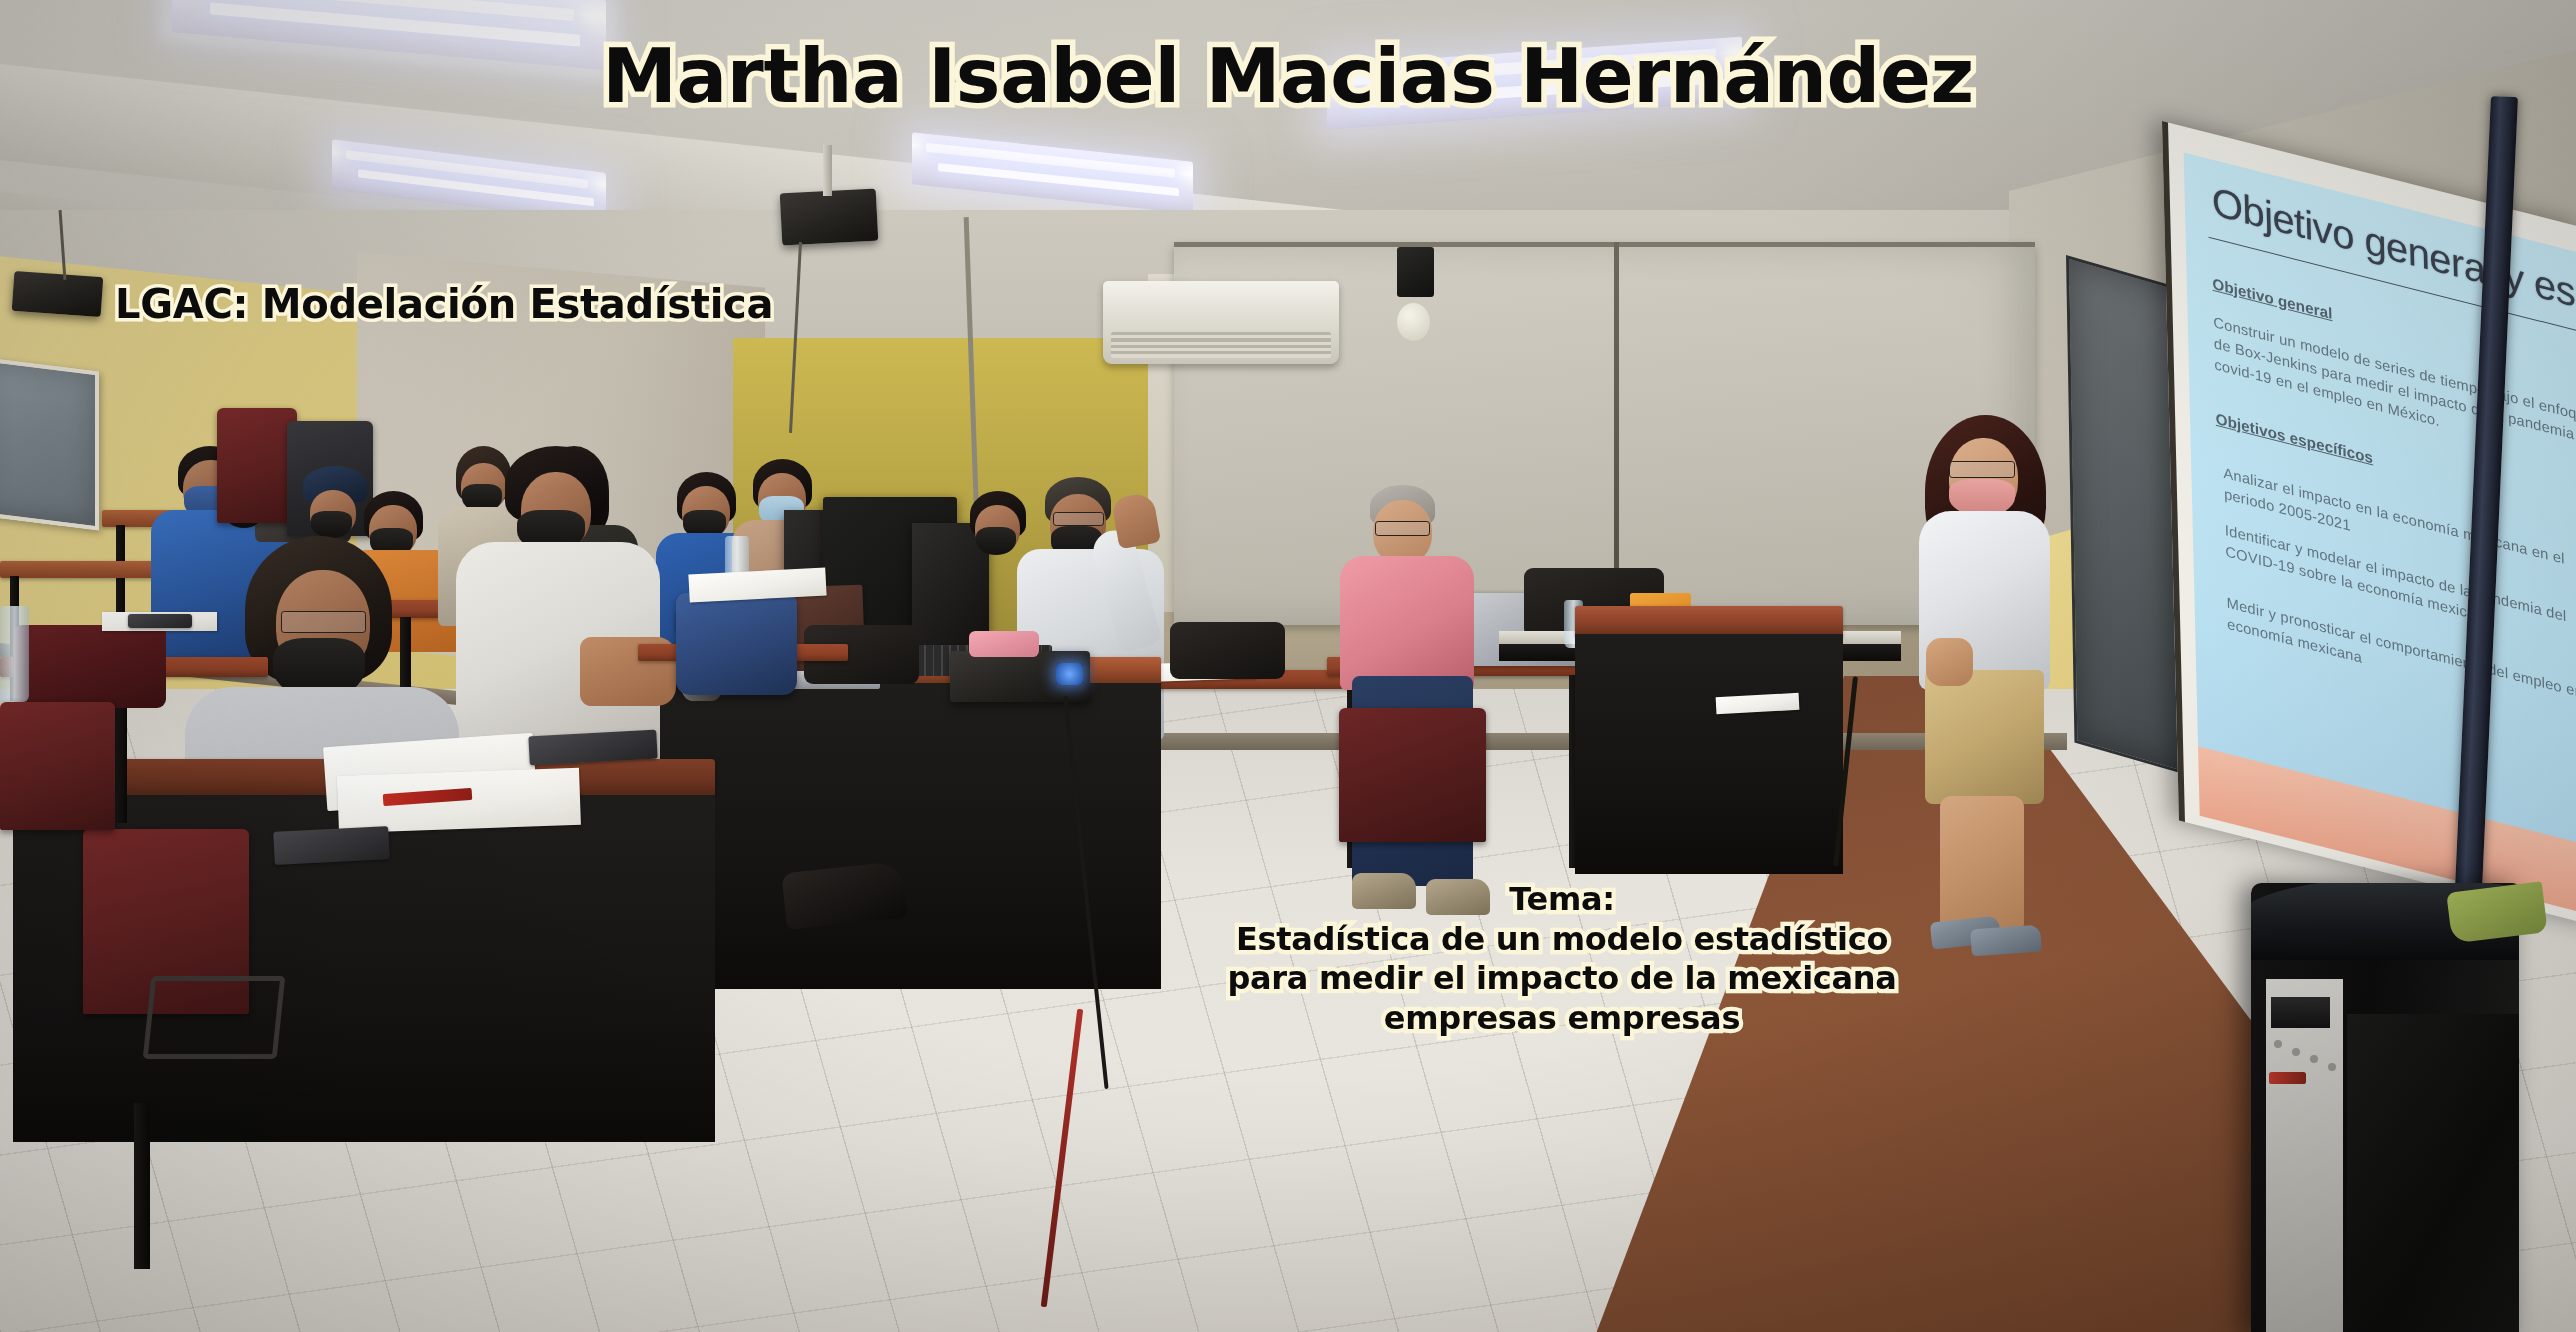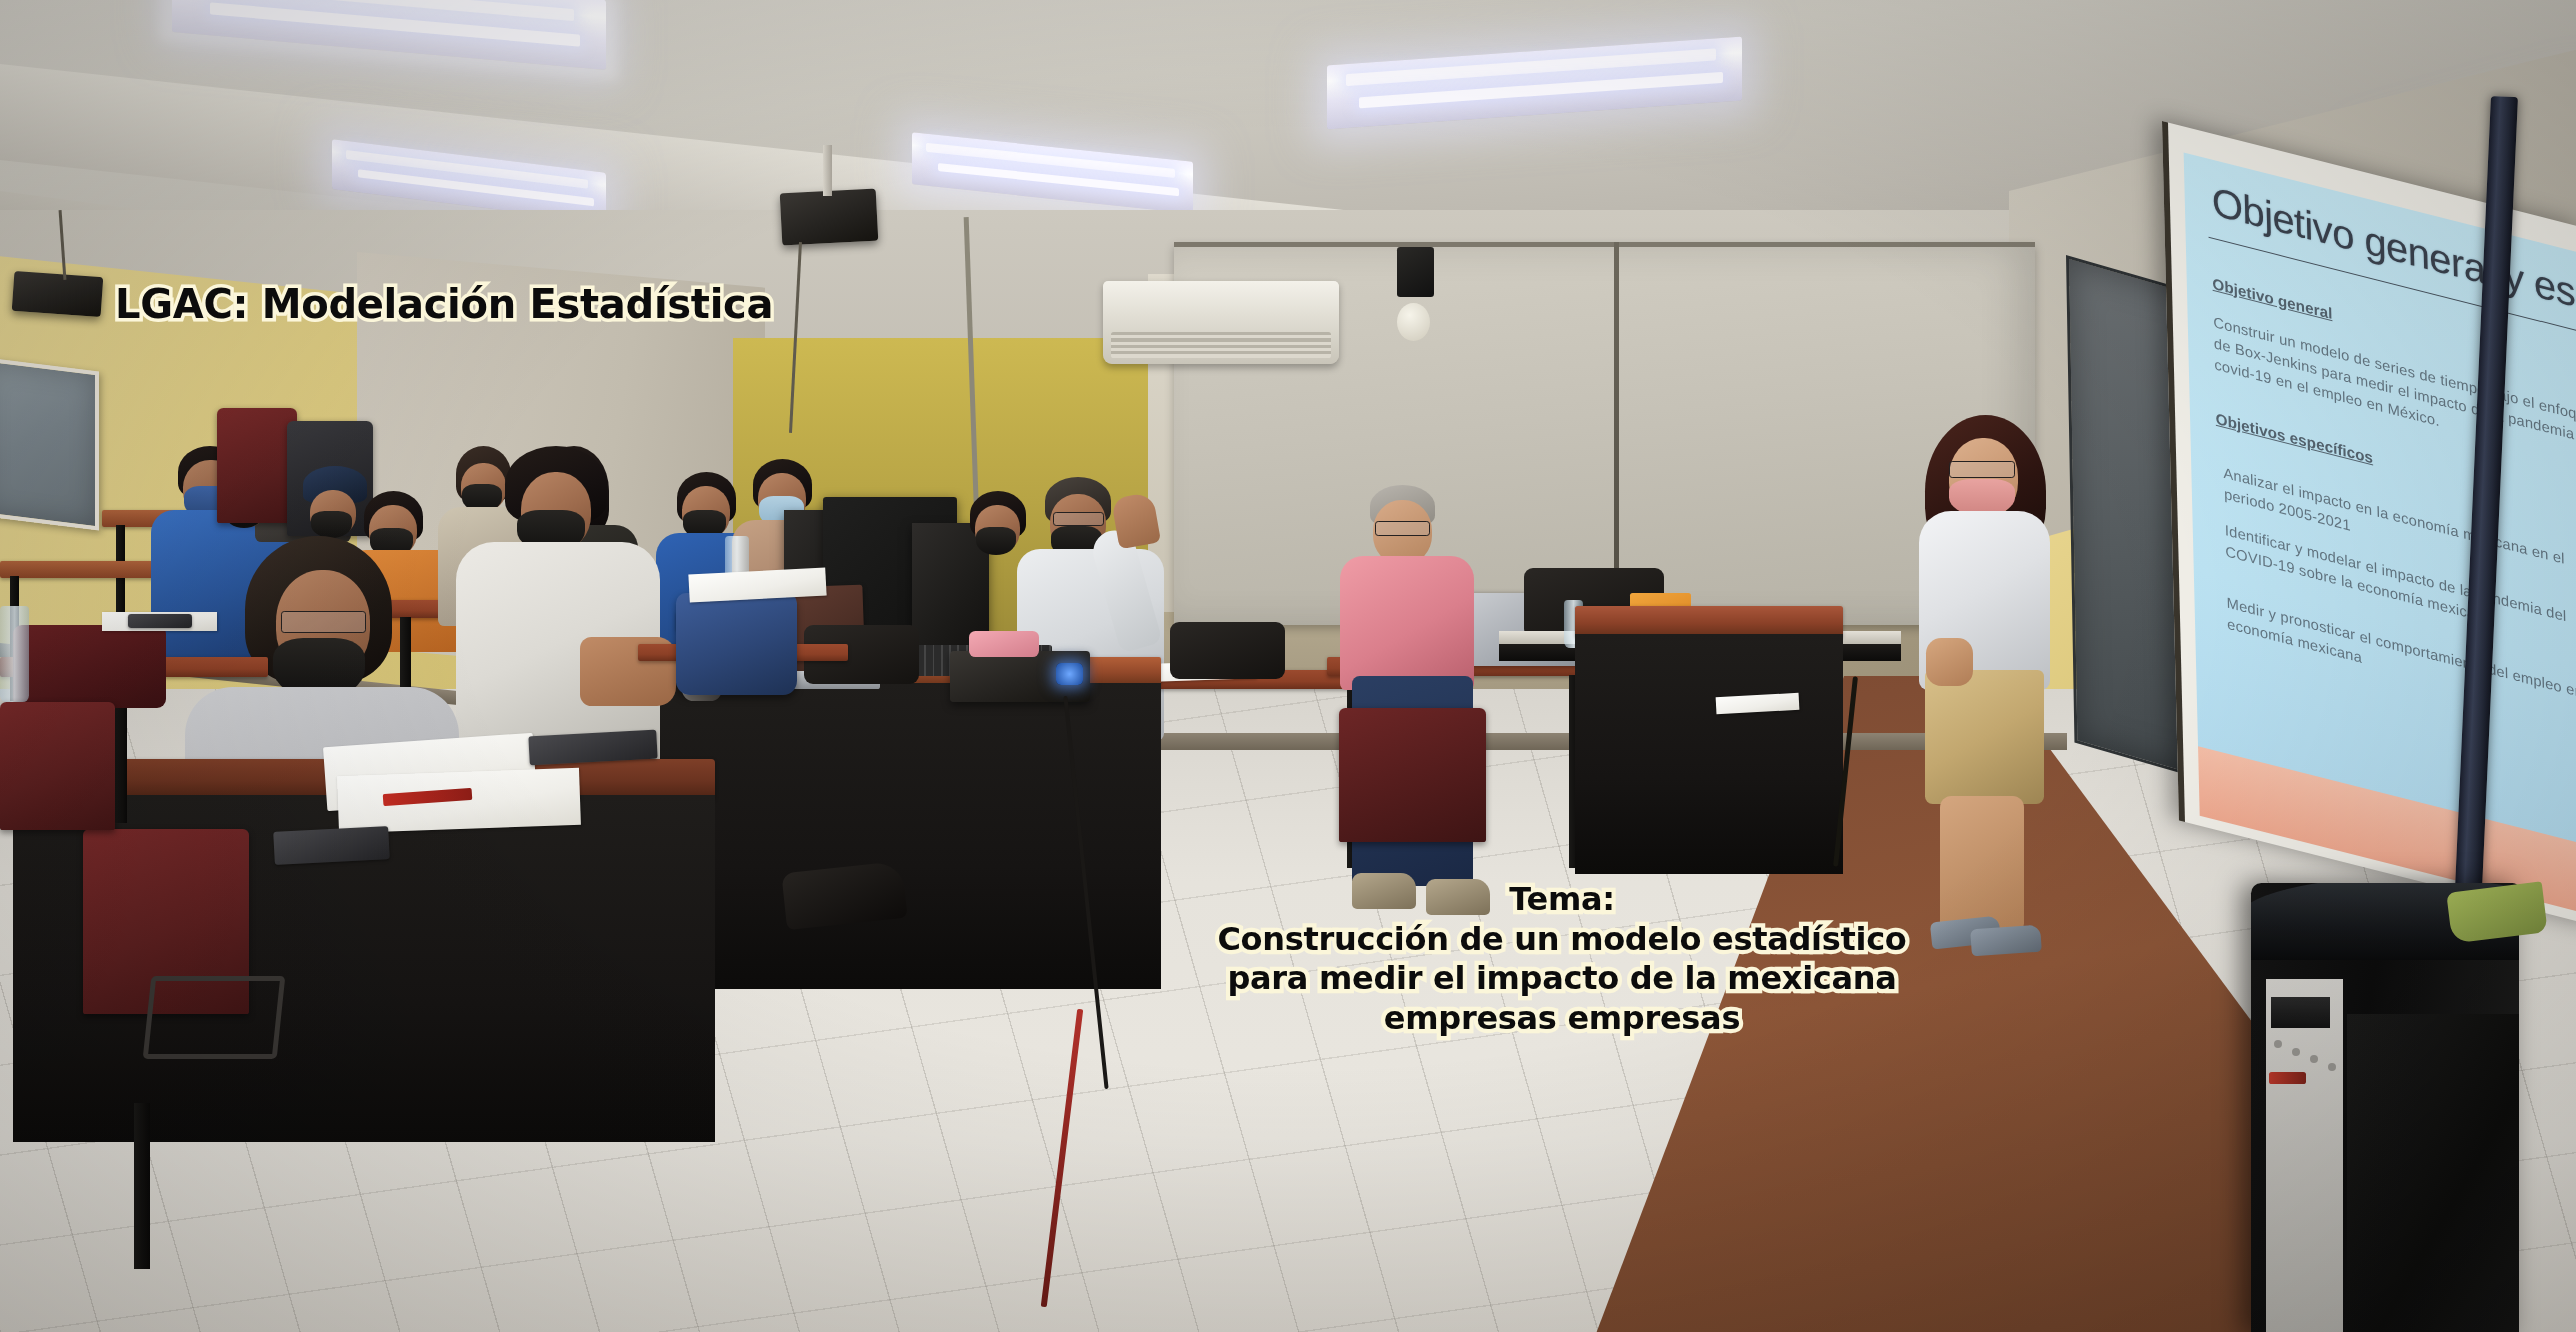--- a/index.html
+++ b/index.html
@@ -695,24 +695,25 @@
     <div class="mw-btn" style="left:59px;top:172px;"></div>
     <div class="mw-btn" style="left:77px;top:180px;"></div>
     <div style="position:absolute;left:18px;top:189px;width:37px;height:11.5px;background:linear-gradient(90deg,#c0392b,#7e241a);border-radius:2.6px;"></div>
     <div id="mw-door"></div>
   </div>
   <div class="layer" id="mw-cloth" style="left:2449px;top:887px;"></div>
 
   <div class="layer" style="left:0;top:0;width:2576px;height:1333px;pointer-events:none;
               background:radial-gradient(ellipse at 50% 45%, rgba(0,0,0,0) 45%, rgba(0,0,0,.22) 100%);"></div>
 
+  <div class="otext" id="title-text">Martha Isabel Macias Hernández</div>
 
   <div class="otext" id="lgac-text">LGAC: Modelación Estadística</div>
 
   <div class="otext" id="tema-block">
     <span class="tline">Tema:</span>
-    <span class="tline">Construcción de un modelo estadístico</span>
+    <span class="tline">Estadística de un modelo estadístico</span>
     <span class="tline">para medir el impacto de la mexicana</span>
     <span class="tline">empresas empresas</span>
   </div>
 
 </div>
 
 
 </body></html>

